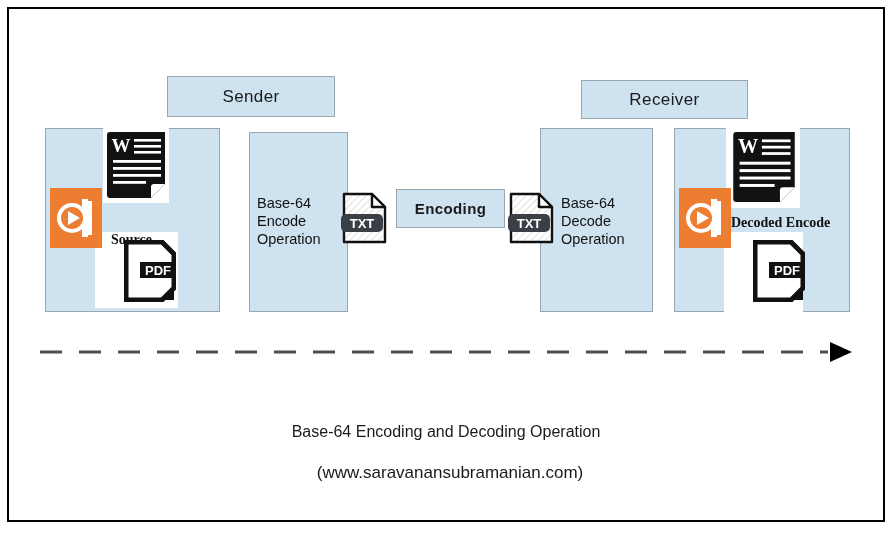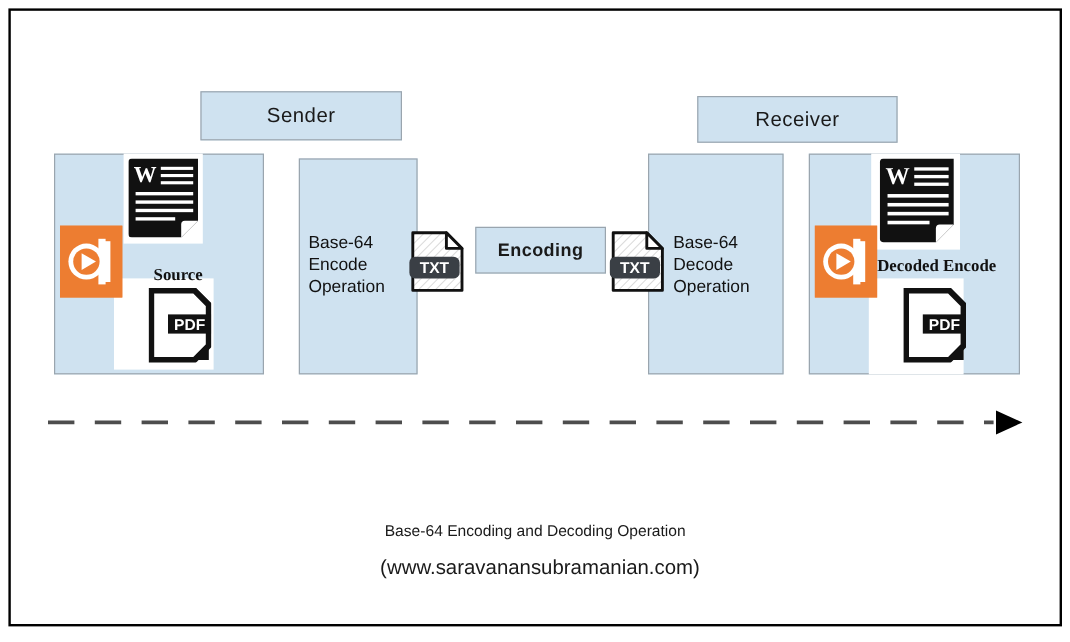--- a/index.html
+++ b/index.html
@@ -113,21 +113,21 @@
   
   .src-label {
     position: absolute;
     font-family: "Liberation Serif", serif;
     font-weight: bold;
     font-size: 14px;
     color: #111111;
     z-index: 6;
     white-space: nowrap;
   }
-  #src-label-text { left: 111px; top: 222px; margin-left: 17px; }
+  #src-label-text { left: 111px; top: 232px; }
   #dec-label-text { left: 731px; top: 215px; }
 
   
   .txt-icon { position: absolute; z-index: 7; }
   #txt-left  { left: 341px; top: 192px; width: 47px; height: 53px; }
   #txt-right { left: 508px; top: 192px; width: 47px; height: 53px; }
 
   
   #flow-arrow {
     position: absolute;
@@ -137,21 +137,21 @@
     height: 28px;
   }
 
   
   .caption {
     position: absolute;
     text-align: center;
     color: #1a1a1a;
     white-space: nowrap;
   }
-  #caption-main { left: 0; top: 423px; width: 892px; font-size: 13px; margin-top: 12px; }
+  #caption-main { left: 0; top: 423px; width: 892px; font-size: 16px; }
   #caption-url  { left: 4px; top: 463px; width: 892px; font-size: 17px; }
 </style>
 </head>
 <body>
 
 <div id="canvas">
 
   <div id="outer-frame"></div>
 
   <div id="receiver-box" class="label-box">

